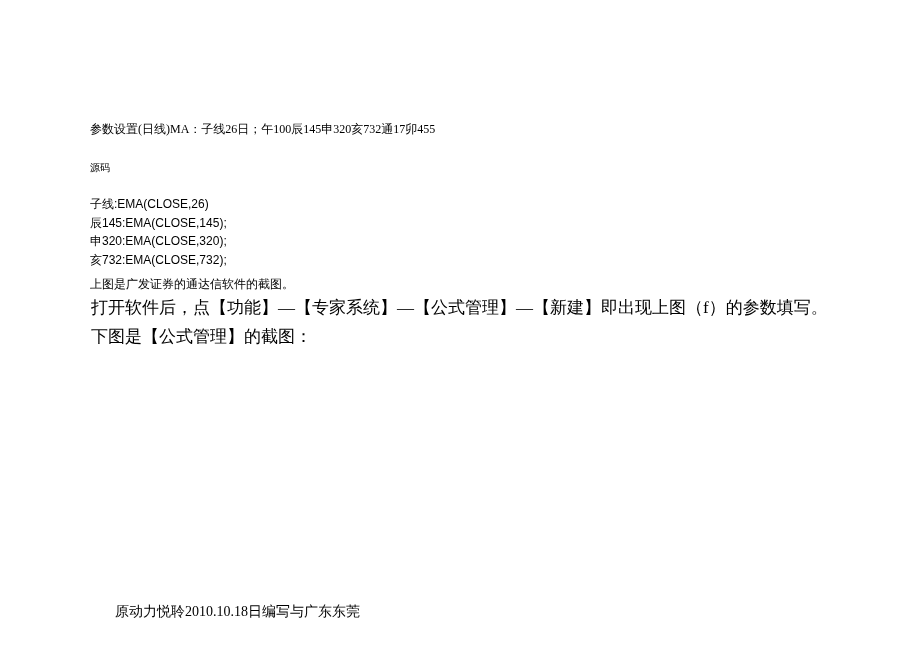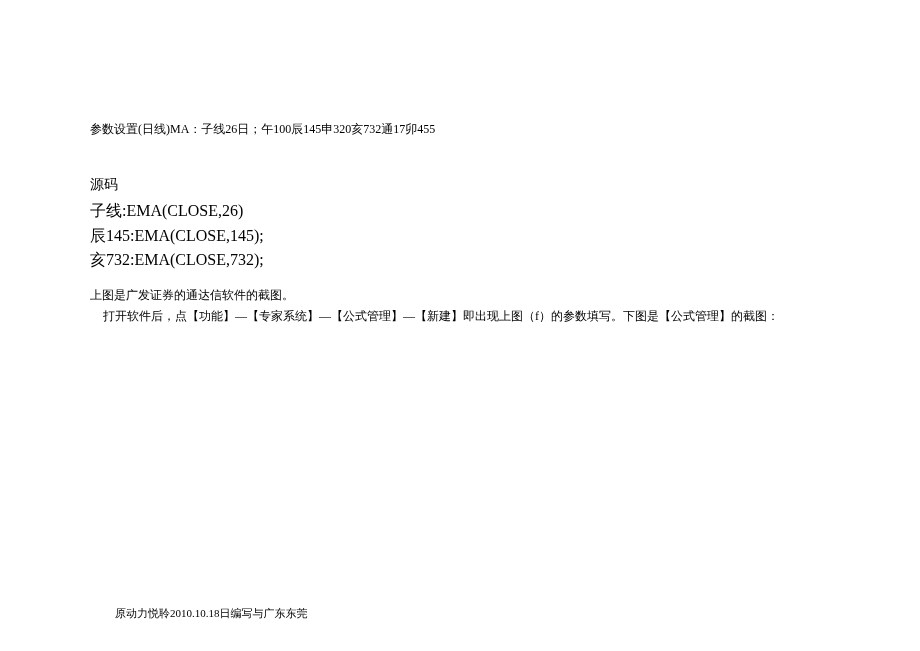--- a/index.html
+++ b/index.html
@@ -15,58 +15,59 @@
       font-size: 12px;
       color: #000;
       position: relative;
     }
     .content {
       padding: 120px 90px 0 90px;
     }
     .params-line {
       font-size: 12px;
       line-height: 1.6;
-      margin-bottom: 36px;
+      margin-bottom: 22px;
     }
     .source-label {
-      font-size: 14px;
+      font-size: 10px;
       line-height: 1.4;
-      margin-bottom: 4px;
+      margin-bottom: 20px;
     }
     .code-line {
-      font-size: 16px;
+      font-size: 12px;
       line-height: 1.55;
-      font-family: Liberation Serif, serif;
+      font-family: Liberation Sans, sans-serif;
     }
     .caption-line {
       font-size: 12px;
       line-height: 1.7;
-      margin-top: 12px;
+      margin-top: 4px;
     }
     .caption-line2 {
-      font-size: 12px;
+      font-size: 17px;
       line-height: 1.7;
-      margin-left: 13px;
+      margin-left: 1px;
     }
     .footer {
       position: absolute;
       bottom: 30px;
       left: 115px;
-      font-size: 11px;
+      font-size: 14px;
     }
   </style>
 </head>
 <body>
 
 <div class="content">
   <div class="params-line">参数设置(日线)MA：子线26日；午100辰145申320亥732通17卯455</div>
 
   <div class="source-label">源码</div>
 
   <div class="code-line">子线:EMA(CLOSE,26)</div>
   <div class="code-line">辰145:EMA(CLOSE,145);</div>
+  <div class="code-line">申320:EMA(CLOSE,320);</div>
   <div class="code-line">亥732:EMA(CLOSE,732);</div>
 
   <div class="caption-line">上图是广发证券的通达信软件的截图。</div>
   <div class="caption-line2">打开软件后，点【功能】—【专家系统】—【公式管理】—【新建】即出现上图（f）的参数填写。下图是【公式管理】的截图：</div>
 </div>
 
 <div class="footer">原动力悦聆2010.10.18日编写与广东东莞</div>
 
 </body></html>

